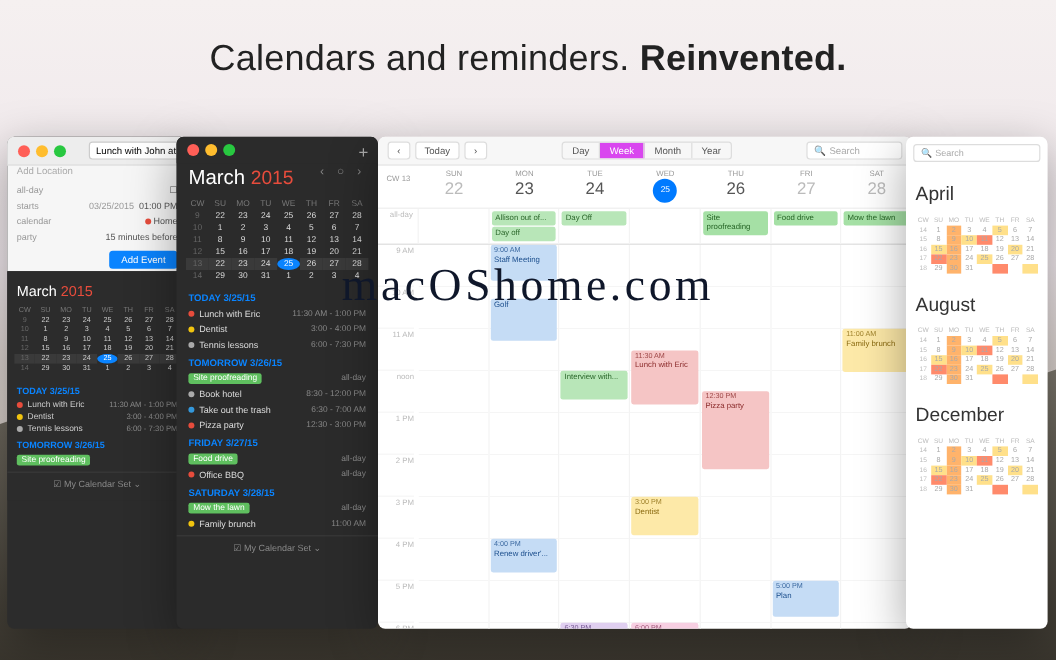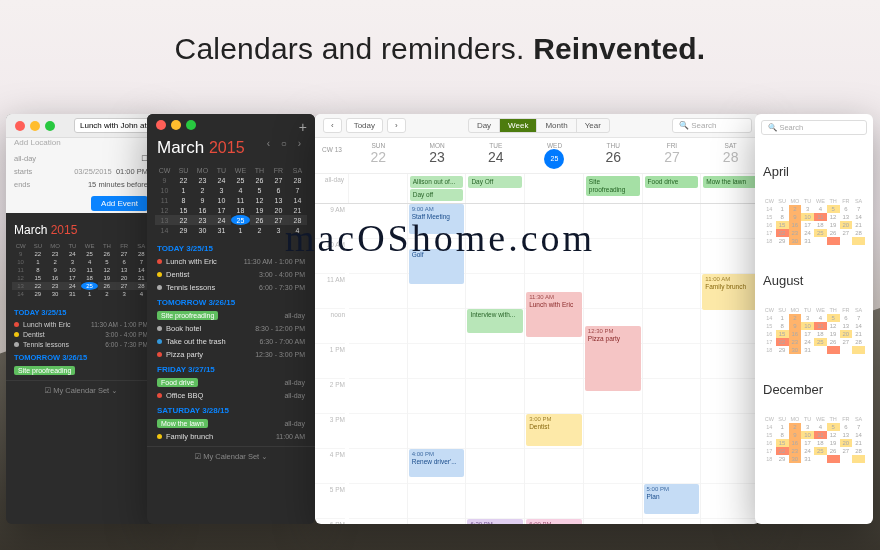--- a/index.html
+++ b/index.html
@@ -60,21 +60,21 @@
 .sb .ag-row{font-size:7.5px;padding:2px}
 .sb .ag-row .t{font-size:7px}
 
 
 .wk-win{left:315px;top:114px;width:445px;height:410px;background:#fff}
 .wk-tb{display:flex;align-items:center;gap:4px;padding:4px 8px;background:#f7f7f7;border-bottom:1px solid #e5e5e5}
 .tb-btn{background:#fff;border:1px solid #ddd;border-radius:3px;padding:2px 7px;font-size:8px;color:#555}
 .tb-seg{display:flex;border:1px solid #ddd;border-radius:3px;overflow:hidden;margin-left:auto}
 .tb-seg span{padding:2px 8px;font-size:8px;color:#555;border-right:1px solid #ddd}
 .tb-seg span:last-child{border:none}
-.tb-seg .on{background:#4d7c0f;color:#fff}
+.tb-seg .on{background:#d946ef;color:#fff}
 .tb-search{margin-left:auto;background:#fff;border:1px solid #ddd;border-radius:3px;padding:2px 6px;font-size:8px;color:#aaa;width:80px}
 .wk-head{display:grid;grid-template-columns:34px repeat(7,1fr);border-bottom:1px solid #eee;font-size:7px;text-align:center;color:#999}
 .wk-head>div{padding:4px 0}
 .wk-head .dow{font-size:6.5px;text-transform:uppercase}
 .wk-head .dn{font-size:14px;color:#bbb;font-weight:300}
 .wk-head .dn.act{color:#555}
 .wk-head .today{display:inline-block;background:#007aff;color:#fff;border-radius:50%;width:20px;height:20px;line-height:20px}
 .wk-allday{display:grid;grid-template-columns:34px repeat(7,1fr);font-size:7px;border-bottom:1px solid #ddd}
 .wk-allday>div{border-right:1px solid #f3f3f3;min-height:28px;padding:1px}
 .wk-allday .lbl{color:#bbb;text-align:right;padding:2px 4px;font-size:6.5px}
@@ -90,21 +90,21 @@
 .c-blu{background:#c5dcf5;color:#1a4d8c}
 .c-yel{background:#fde9a8;color:#8a6a10}
 .c-pur{background:#e0cff0;color:#5a3a7a}
 .c-pnk{background:#f7cfe2;color:#8a3a5e}
 .c-red{background:#f5c5c5;color:#8a2a2a}
 
 
 .yr{left:755px;top:114px;width:118px;height:410px;background:#fff}
 .yr-search{margin:6px;border:1px solid #ddd;border-radius:3px;padding:2px 6px;font-size:7.5px;color:#aaa}
 .ym{padding:5px 8px}
-.ym-t{font-size:13px;color:#333;margin:18px 0}
+.ym-t{font-size:16px;color:#333;margin:8px 0}
 .ym-g{display:grid;grid-template-columns:repeat(8,1fr);gap:0;font-size:6px;text-align:center;color:#aaa}
 .ym-g div{padding:1px 0}
 .ym-g .h{color:#bbb;font-size:5.5px}
 .ym-g .y{background:#ffe08a}
 .ym-g .o{background:#ffb36b}
 .ym-g .r{background:#ff8a6b}
 </style>
 </head>
 <body>
 
@@ -126,21 +126,25 @@
     <div class="qe-loc">Add Location</div>
     <div class="qe-row">
         <span>all-day</span>
         <span>☐</span>
       </div>
     <div class="qe-row">
         <span>starts</span>
         <span><span>03/25/2015</span>&nbsp;&nbsp;<span>01:00 PM</span></span>
       </div>
     <div class="qe-row">
-        <span>ends</span>
+        <span>calendar</span>
+        <span><span class="dot" style="background:#e74c3c;display:inline-block"></span> <span>Home</span></span>
+      </div>
+    <div class="qe-row">
+        <span>party</span>
         <span>15 minutes before</span>
       </div>
     <button class="qe-add">Add Event</button>
     <div style="clear:both"></div>
   </div>
   <div class="qe-dark">
     <div class="qeh"><span class="qeh-m">March </span><span class="qeh-y" style="color:#e74c3c;font-size:12px">2015</span></div>
     <div class="mini" id="qe-mini">
         <div class="hd">CW</div>
         <div class="hd">SU</div>

